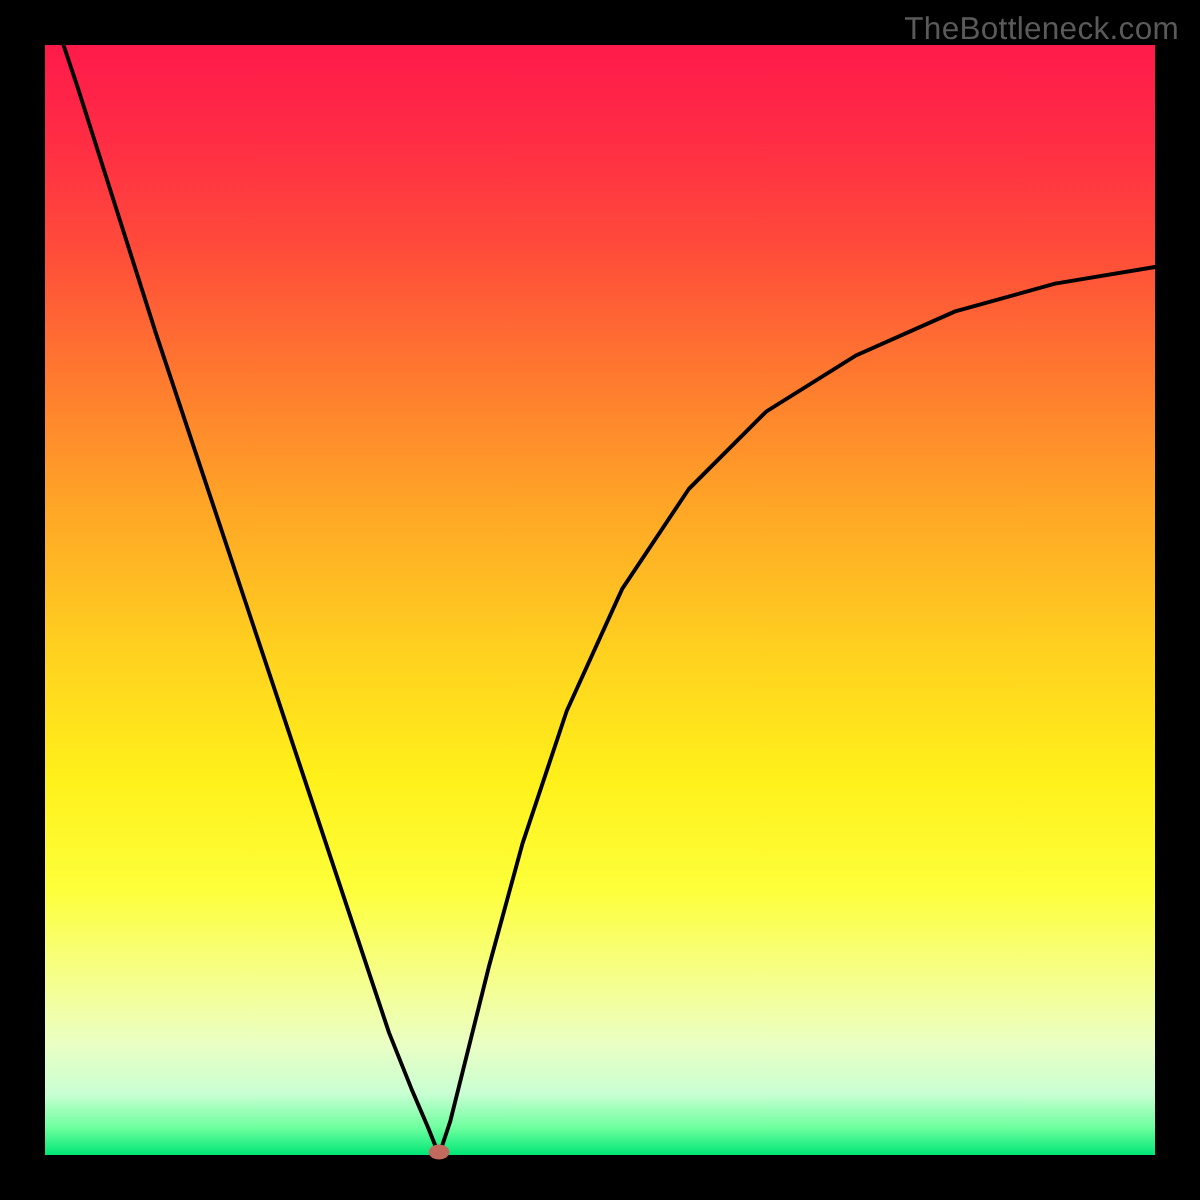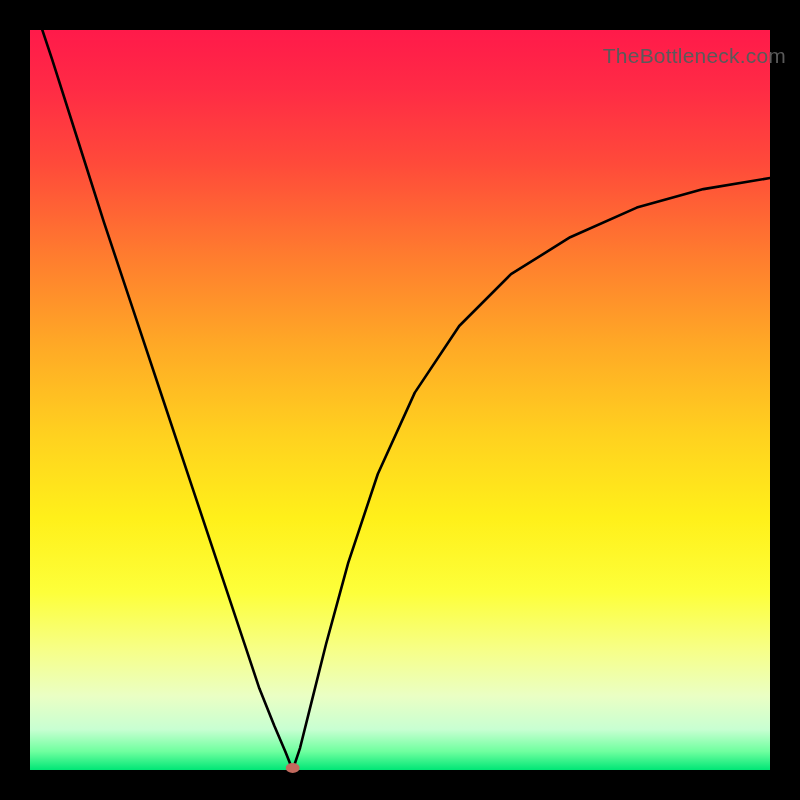--- a/index.html
+++ b/index.html
@@ -19,21 +19,20 @@
   }
   .watermark {
     position: absolute;
     top: 8px;
     right: 14px;
     color: #5a5a5a;
     font-size: 21px;
     font-weight: 500;
     z-index: 10;
     letter-spacing: 0.2px;
-    margin-top: 36px;
   }
   svg {
     display: block;
   }
 </style>
 </head>
 <body>
 
 <div class="frame">
   <div class="watermark">TheBottleneck.com</div>

